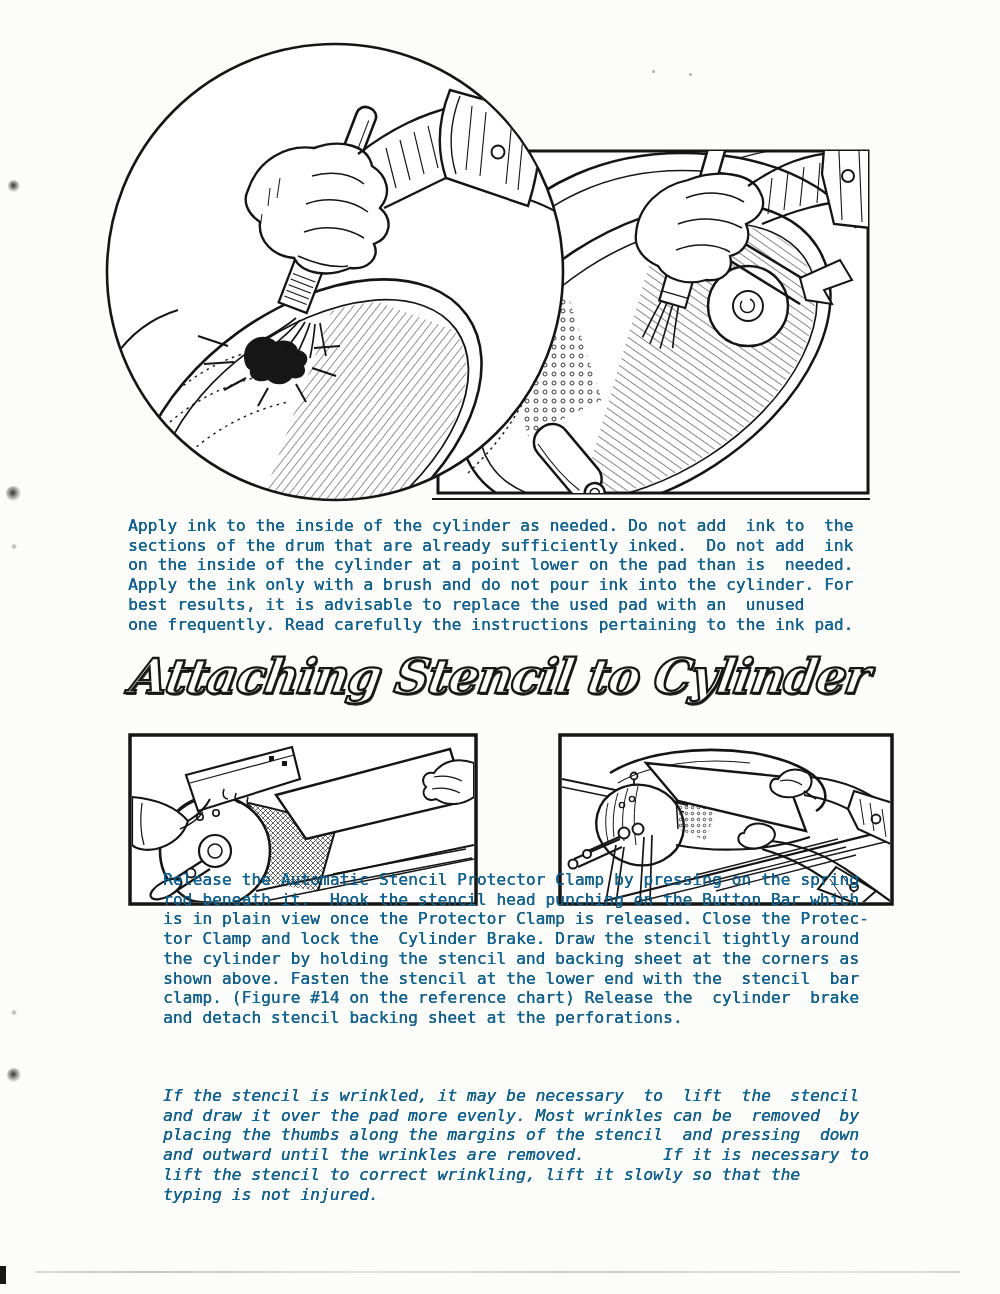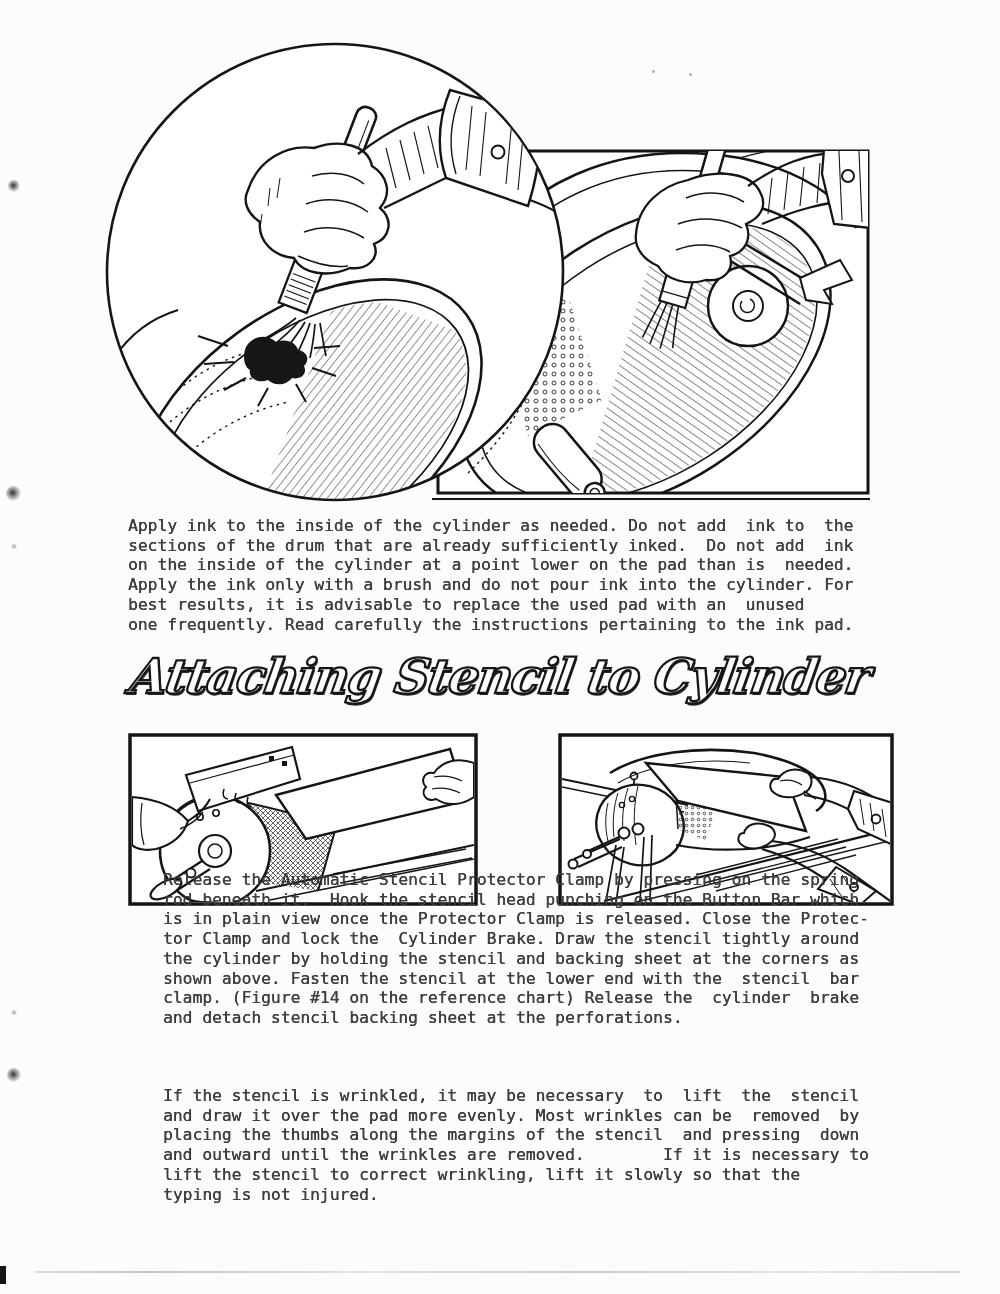--- a/index.html
+++ b/index.html
@@ -9,26 +9,26 @@
     font-family:"DejaVu Sans Mono","Liberation Mono",monospace;
     color:#1c1c1c;
   }
   svg{display:block;}
   .illo-top{position:absolute; left:100px; top:28px; width:780px; height:480px;}
   .panel-bl{position:absolute; left:128px; top:733px; width:350px; height:173px;}
   .panel-br{position:absolute; left:558px; top:733px; width:336px; height:173px;}
   pre.body-text{
     position:absolute; margin:0; white-space:pre;
     font-family:"DejaVu Sans Mono","Liberation Mono",monospace;
-    font-size:16.3px; line-height:19.7px; color:#404040;
+    font-size:16.3px; line-height:19.7px; color:#0369a1;
     text-shadow:0.25px 0.25px 0 #1c1c1c;
   }
   .p-inking{left:128px; top:516px;}
   .p-attach1{left:163px; top:870px;}
-  .p-attach2{left:163px; top:1086px;}
+  .p-attach2{left:163px; top:1086px;font-style:italic;}
   h1.script-heading{
     position:absolute; left:0; top:648px; width:1000px; margin:0;
     text-align:center; font-family:"DejaVu Serif","Liberation Serif",serif;
     font-style:italic; font-weight:bold; font-size:48px; letter-spacing:-1.5px;
     color:#fdfdfb;
     -webkit-text-stroke:2.3px #161616;
     text-shadow:1.5px 1.5px 0 #2a2a2a;
   }
   h1.script-heading .skew{display:inline-block; transform:skewX(-9deg);}
   .smudge{position:absolute; border-radius:50%;

